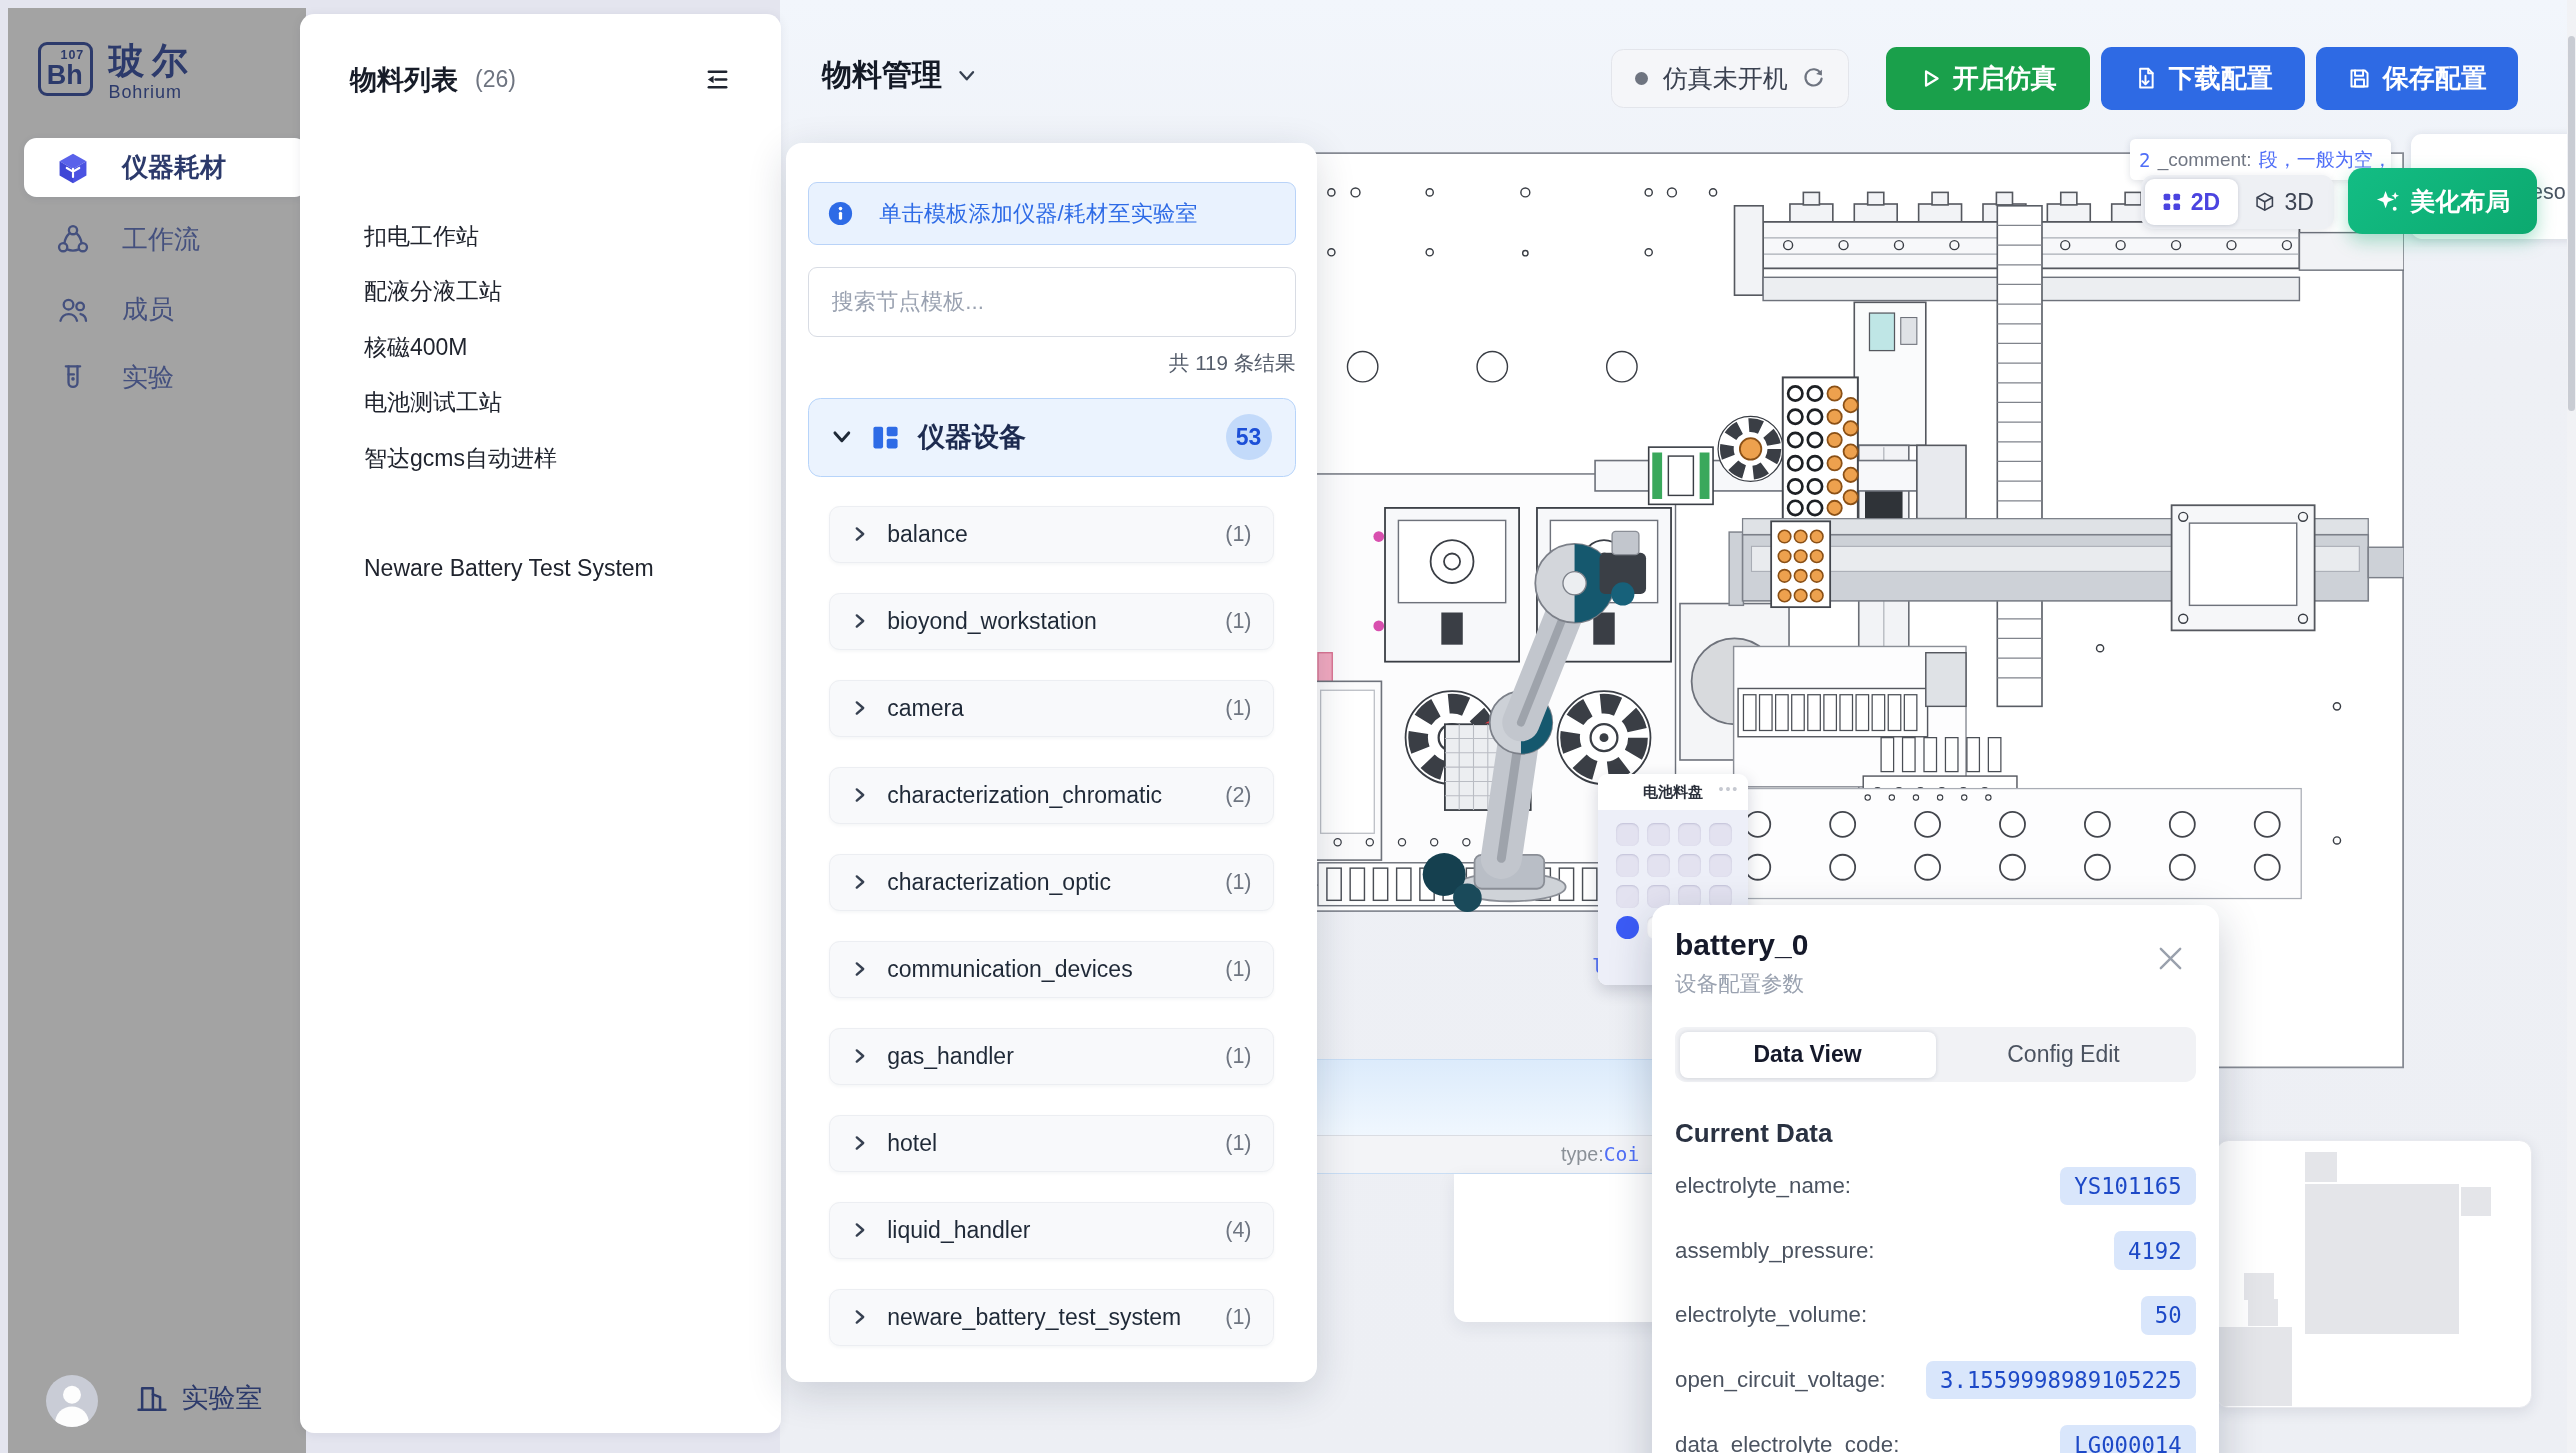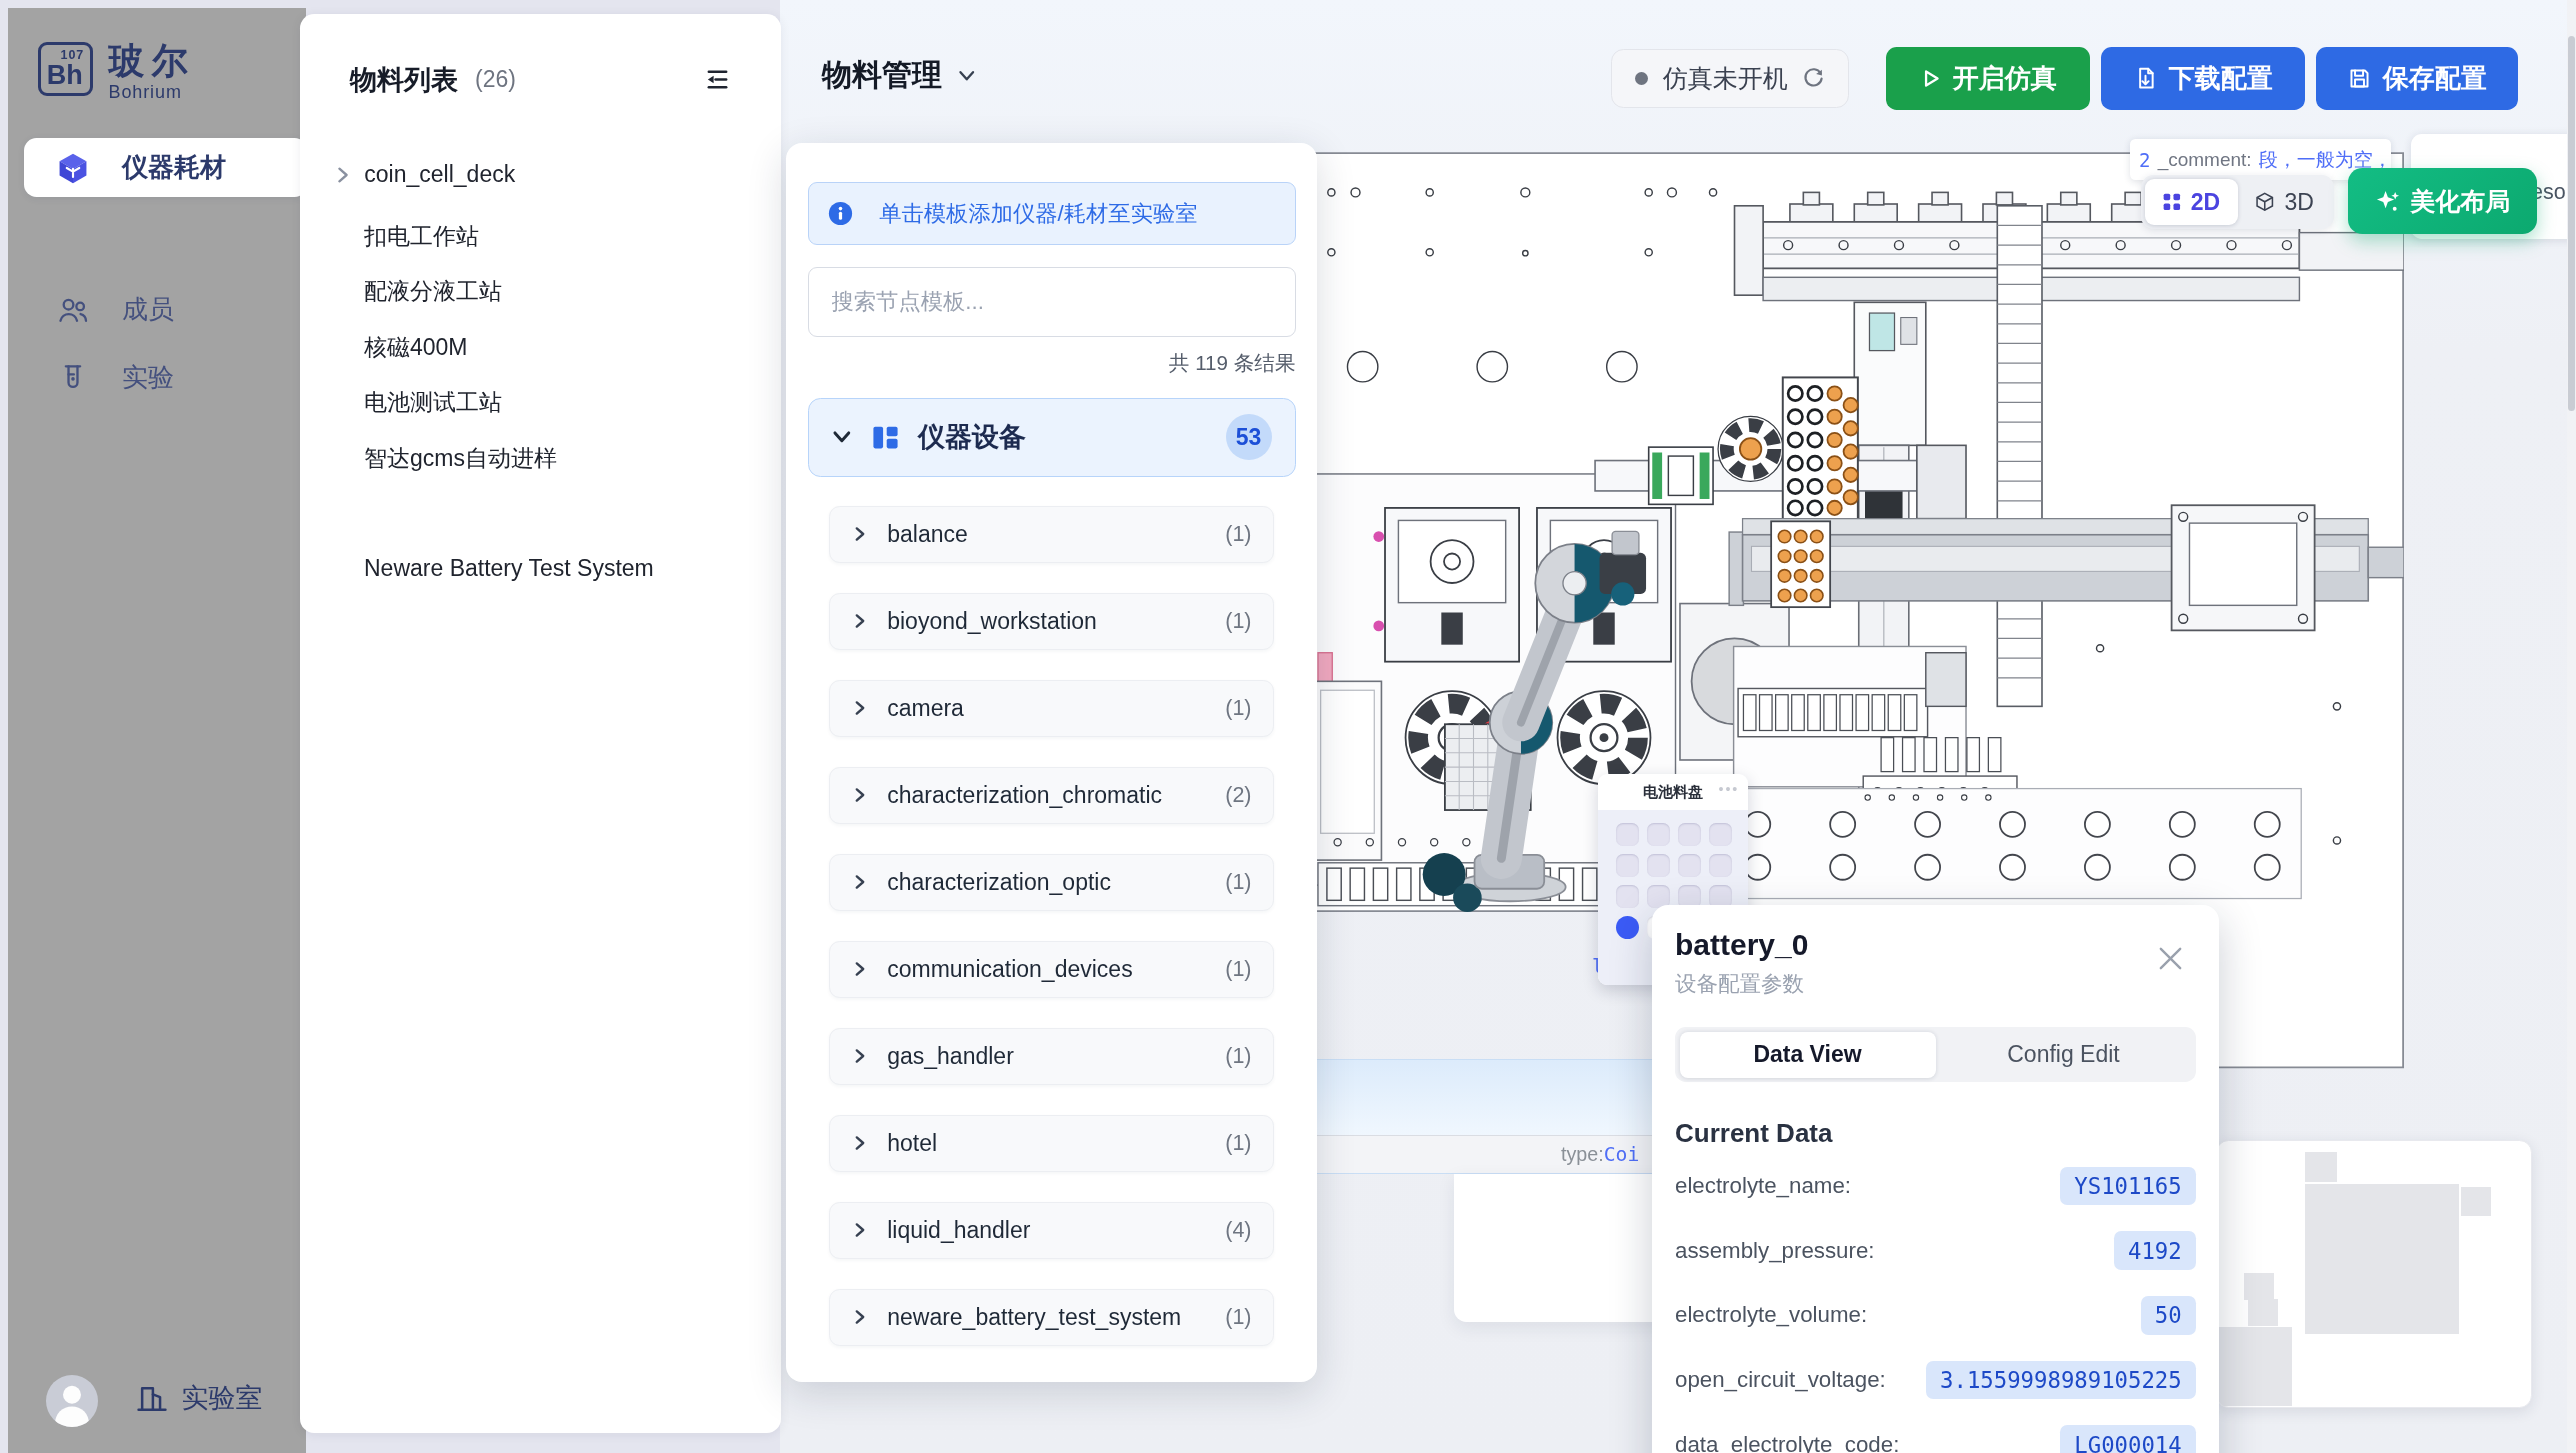--- a/index.html
+++ b/index.html
@@ -173,20 +173,31 @@
     <div class="nav-item active" style="top:130px;">
       <svg class="nav-ic" viewBox="0 0 38 38">
         <polygon points="19,3 34,11.5 19,20 4,11.5" fill="#5a62ea"></polygon>
         <polygon points="4,11.5 19,20 19,36 4,27.5" fill="#3f47d6"></polygon>
         <polygon points="34,11.5 19,20 19,36 34,27.5" fill="#4b53e2"></polygon>
         <path d="M19 20 L19 29 M19 23 L12 19 M19 23 L26 19" stroke="#fff" stroke-width="2.4" fill="none" stroke-linecap="round"></path>
       </svg>
       <span class="nav-label">仪器耗材</span>
     </div>
 
+    <div class="nav-item" style="top:202px;">
+      <svg class="nav-ic" viewBox="0 0 38 38" fill="none" stroke="#44507e" stroke-width="2.6" stroke-linecap="round">
+        <circle cx="19" cy="8" r="4.6"></circle>
+          <circle cx="8" cy="27" r="4.6"></circle>
+          <circle cx="30" cy="27" r="4.6"></circle>
+        <path d="M15 11.5 A17 17 0 0 0 9.5 22.5"></path>
+          <path d="M12.5 29.5 A17 17 0 0 0 25.5 29.5"></path>
+          <path d="M28.5 22.5 A17 17 0 0 0 23 11.5"></path>
+      </svg>
+      <span class="nav-label">工作流</span>
+    </div>
 
     <div class="nav-item" style="top:272px;">
       <svg class="nav-ic" viewBox="0 0 38 38" fill="none" stroke="#44507e" stroke-width="2.6" stroke-linecap="round">
         <circle cx="14" cy="13" r="5.4"></circle>
         <path d="M5 31 a9.5 9.5 0 0 1 18.5 0"></path>
         <circle cx="27" cy="15" r="4.2"></circle>
         <path d="M27.5 23.5 a8 8 0 0 1 6 7.5"></path>
       </svg>
       <span class="nav-label">成员</span>
     </div>
@@ -222,26 +233,20 @@
   <div class="list-panel">
     <div class="list-head">
       <span class="list-title">物料列表</span>
       <span class="list-count">(26)</span>
       <svg class="fold-btn" viewBox="0 0 28 28" fill="none" stroke="#1f2430" stroke-width="2.6" stroke-linecap="round">
         <path d="M5 6 h18"></path>
           <path d="M12 14 h11"></path>
           <path d="M5 22 h18"></path>
         <polygon points="4,14 10,10 10,18" fill="#1f2430" stroke="none"></polygon>
       </svg>
-    </div>
-    <div class="tree-row" style="top:141px;">
-      <svg class="chev" viewBox="0 0 20 20" fill="none" stroke="#8a91a0" stroke-width="2.6" stroke-linecap="round" stroke-linejoin="round">
-          <polyline points="6,3 14,10 6,17"></polyline>
-        </svg>
-      <span class="lbl">coin_cell_deck</span>
     </div>
     <div class="tree-row plain" style="top:203px;">
         <span class="lbl">扣电工作站</span>
       </div>
     <div class="tree-row plain" style="top:258px;">
         <span class="lbl">配液分液工站</span>
       </div>
     <div class="tree-row plain" style="top:314px;">
         <span class="lbl">核磁400M</span>
       </div>

